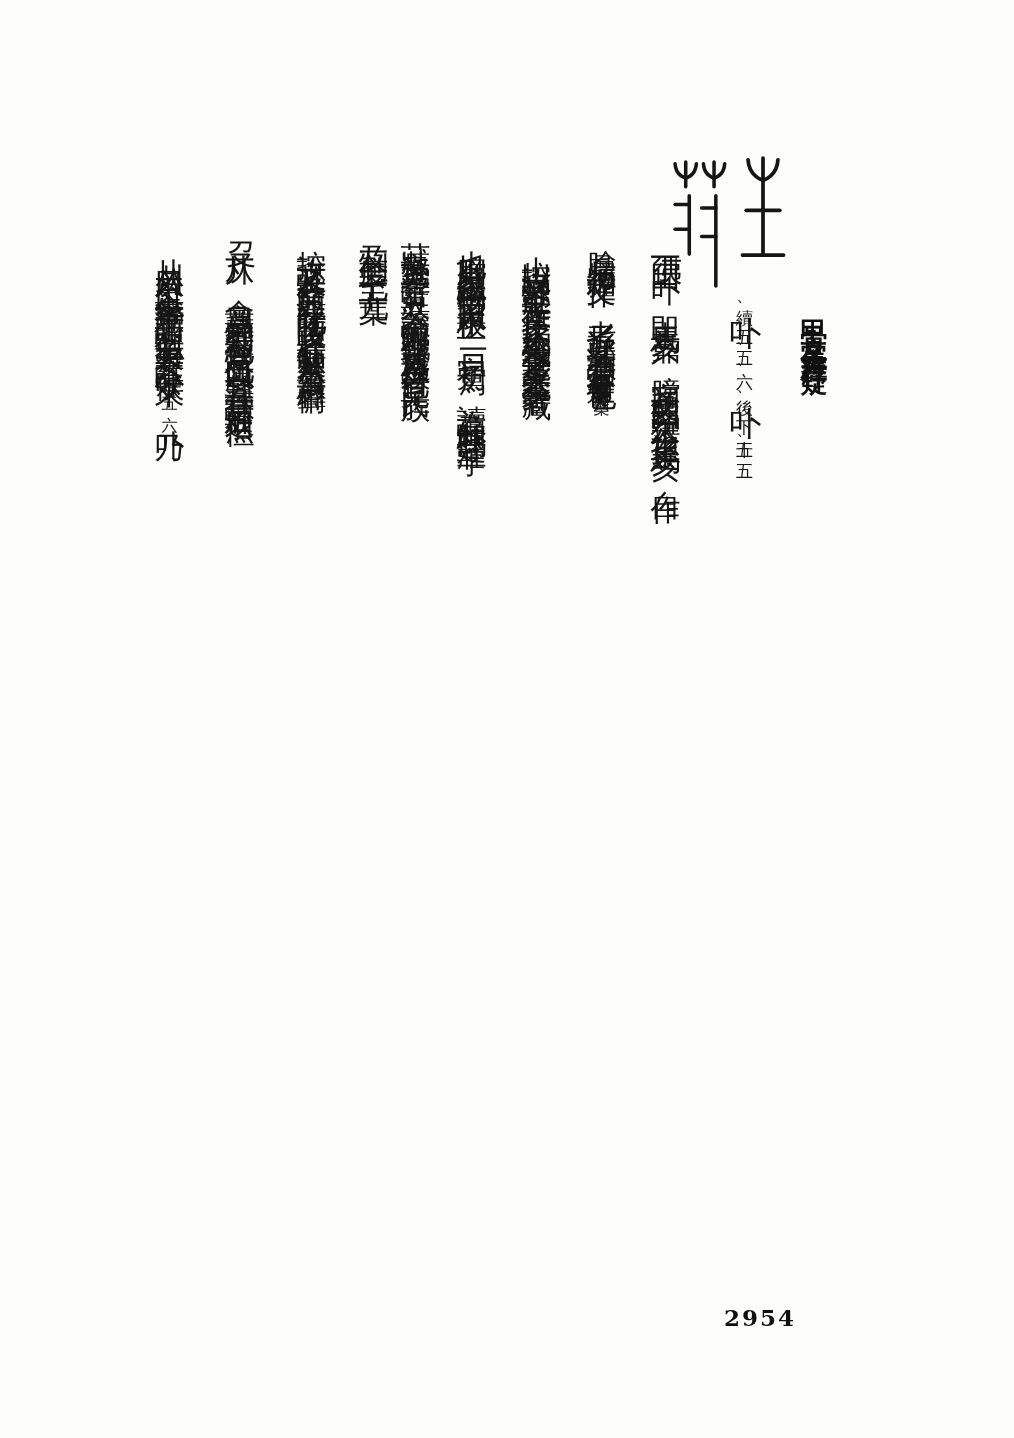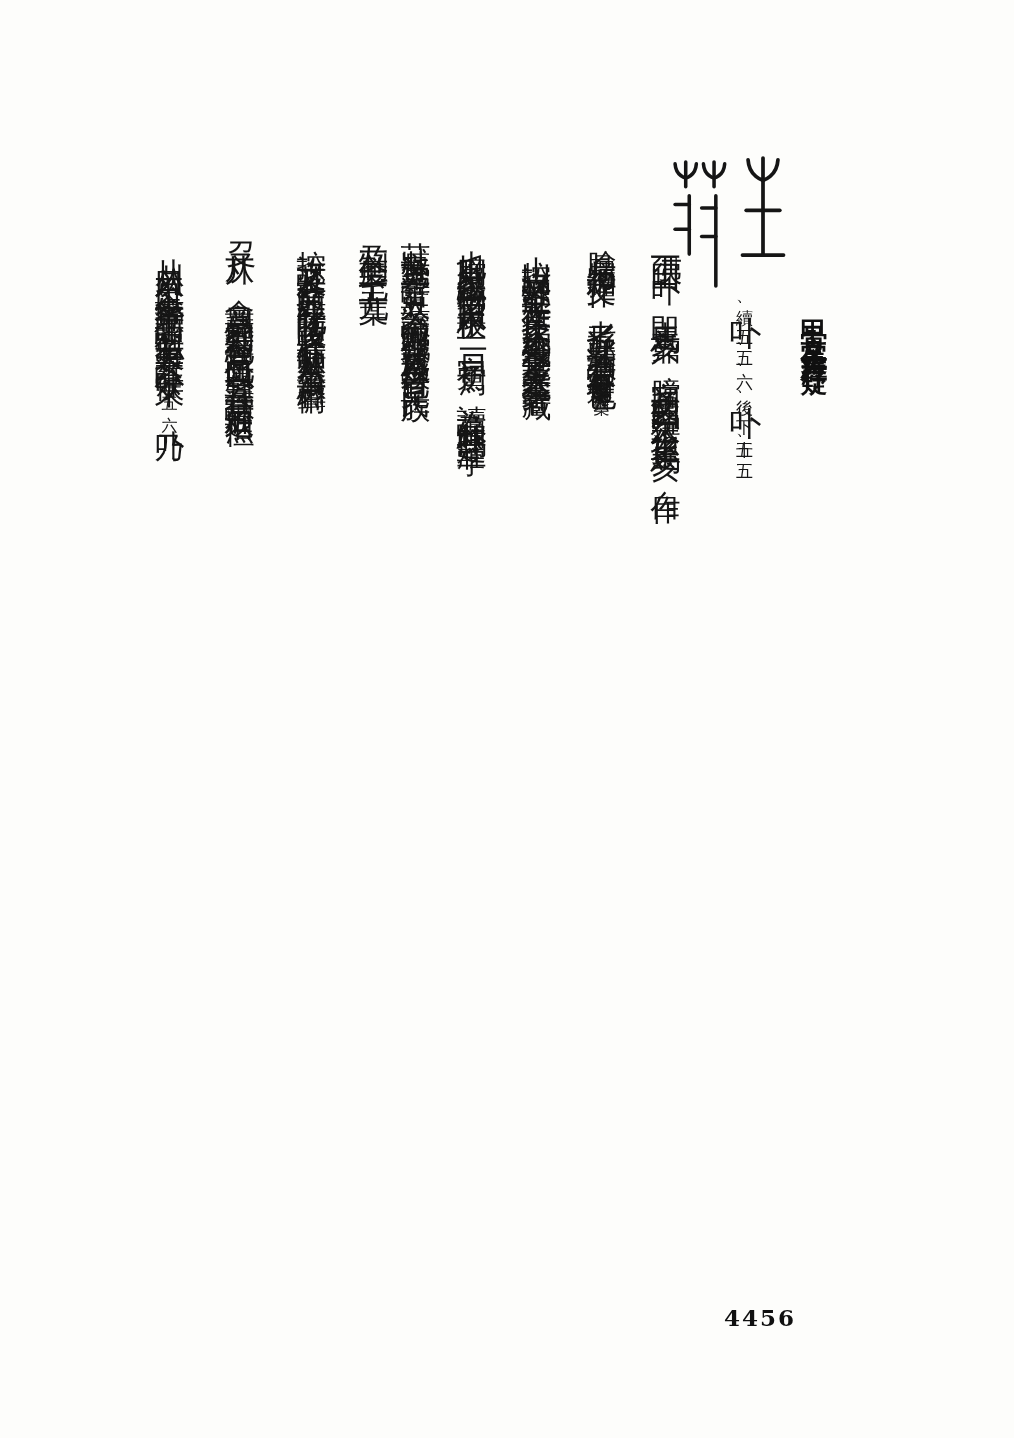--- a/index.html
+++ b/index.html
@@ -112,15 +112,15 @@
   <div class="col" id="col0"><span>丁山曰「卟𢓡即走馬亥鼎𤠙膪字初文鼎銘曰『宋猎公之孫走馬亥、自作</span></div>
   <div class="col" id="col1"><span>膾鼎与牆籀文作𤖅者形近郭沫若讀為宋莊公是也</span><span class="small wrap2">詳兩周金文辭大系考釋一八四葉</span></div>
   <div class="col" id="col2"><span>山按說文艸部莊字古文作㽵象床上刻殘骨之形實葬之本字葬者藏</span></div>
   <div class="col" id="col3"><span>也膪則象以缶臧物宀蓋以木板正𣄼字初寫𣄼讀為莊知卟碼是莊字</span></div>
   <div class="col" id="col4"><span>莊臧音近弟二辭言『莊人』又讀為臧人即戰俘被繫為奴僕者已」見氏族</span></div>
   <div class="col" id="col5"><span>及制度一二七至一二九葉</span></div>
   <div class="col" id="col6"><span>按說文莊及古文㽵並即葬叱咕吻吱之異構莊从艸从土會意爿聲㯍</span></div>
   <div class="col" id="col7"><span>从丌𠬛會意爿聲葬則為純會意字此以口爿聲其音讀當与莊近然但</span></div>
   <div class="col" id="col8"><span>从爿从口不足以會葬意丁謂即莊字似有未安辭云「卟侯來」</span><span class="small">續、五、六</span><span>卟乃</span></div>
 
-  <div class="page-number">4456</div>
+  <div class="page-number">2954</div>
 
 </div>
 
 </body></html>

